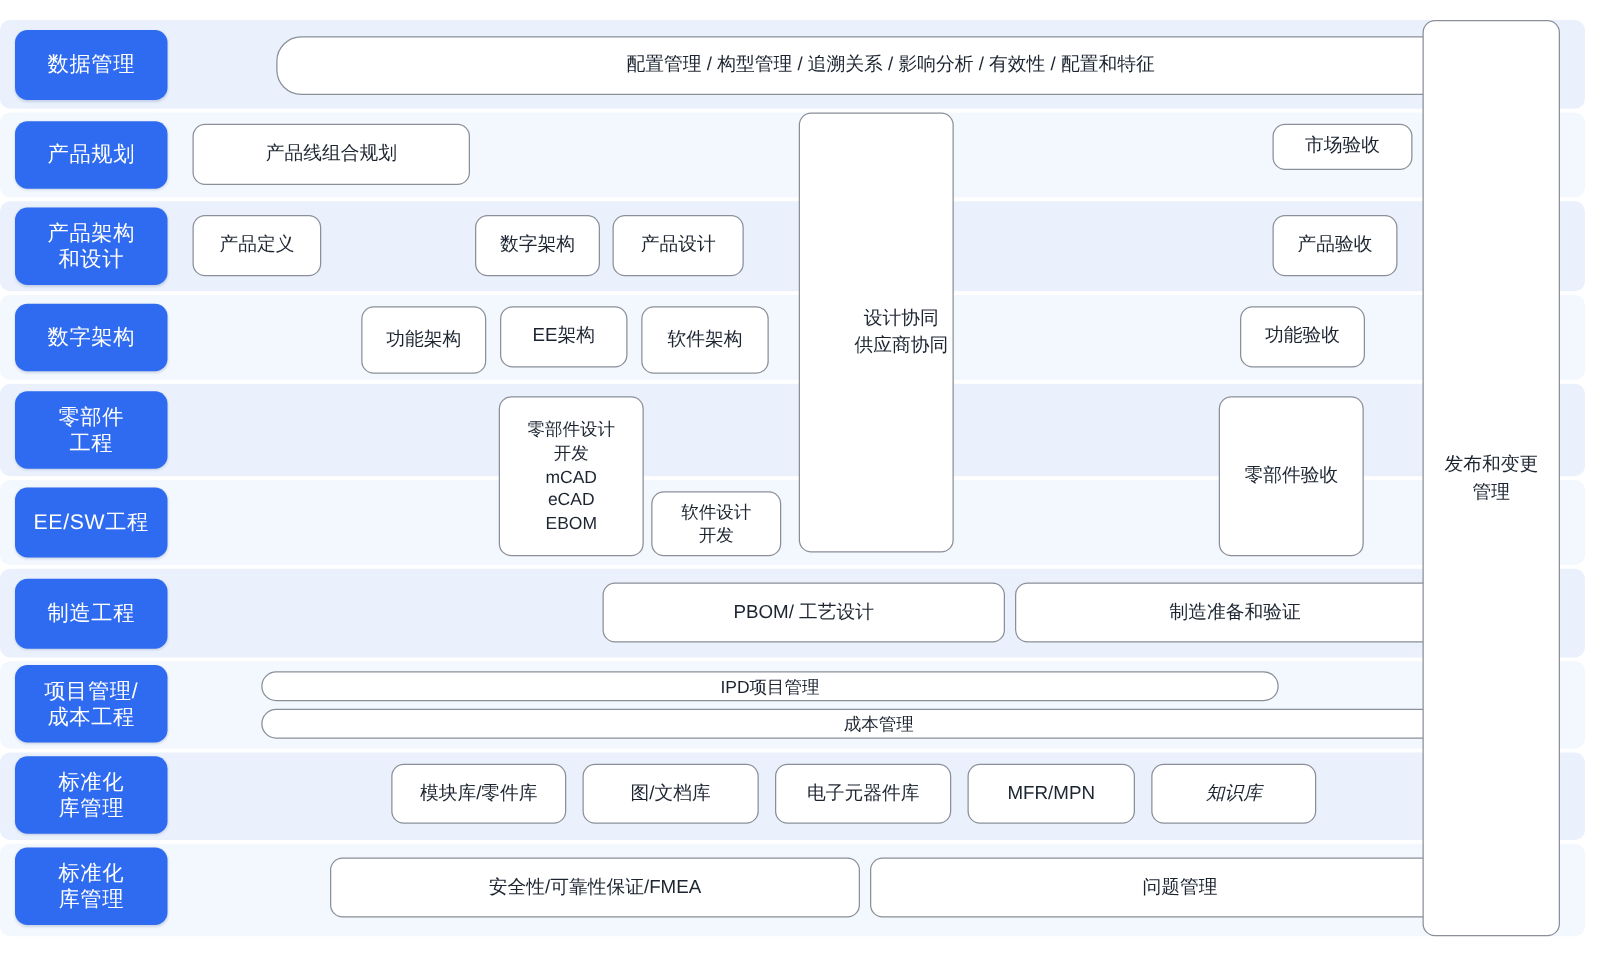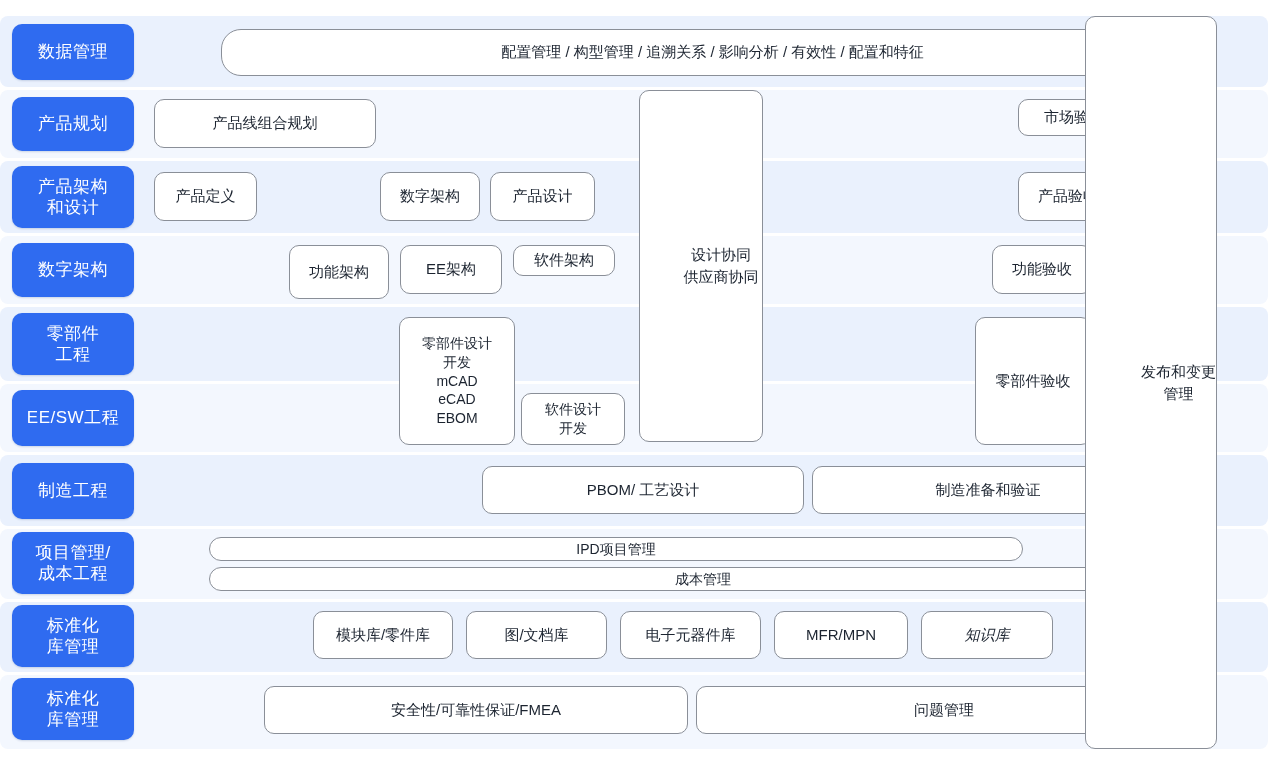--- a/index.html
+++ b/index.html
@@ -171,21 +171,21 @@
   <div class="box" style="left:1018px; top:172px; width:100px; height:49px;">
     <span>产品验收</span>
   </div>
 
   <div class="box" style="left:289px; top:245px; width:100px; height:54px;">
     <span>功能架构</span>
   </div>
   <div class="box" style="left:400px; top:245px; width:102px; height:49px;">
     <span>EE架构</span>
   </div>
-  <div class="box" style="left:513px; top:245px; width:102px; height:31px;font-family:Liberation Serif, serif;">
+  <div class="box" style="left:513px; top:245px; width:102px; height:54px;font-family:Liberation Serif, serif;">
     <span>软件架构</span>
   </div>
   <div class="box" style="left:992px; top:245px; width:100px; height:49px;">
     <span>功能验收</span>
   </div>
 
   <div class="tallbox" style="left:639px; top:90px; width:124px; height:352px;">
     <span style="white-space:pre-line;margin-left:40px;">设计协同
 供应商协同</span>
   </div>
@@ -235,18 +235,18 @@
     <span>知识库</span>
   </div>
 
   <div class="box" style="left:264px; top:686px; width:424px; height:48px;">
     <span>安全性/可靠性保证/FMEA</span>
   </div>
   <div class="box" style="left:696px; top:686px; width:496px; height:48px;">
     <span>问题管理</span>
   </div>
 
-  <div class="vcol" style="left:1085px; top:16px; width:132px; height:733px;justify-content:flex-end;">
+  <div class="vcol" style="left:1138px; top:16px; width:110px; height:733px;">
     <span style="white-space:pre-line;">发布和变更
 管理</span>
   </div>
 
 </div>
 
 </body></html>

